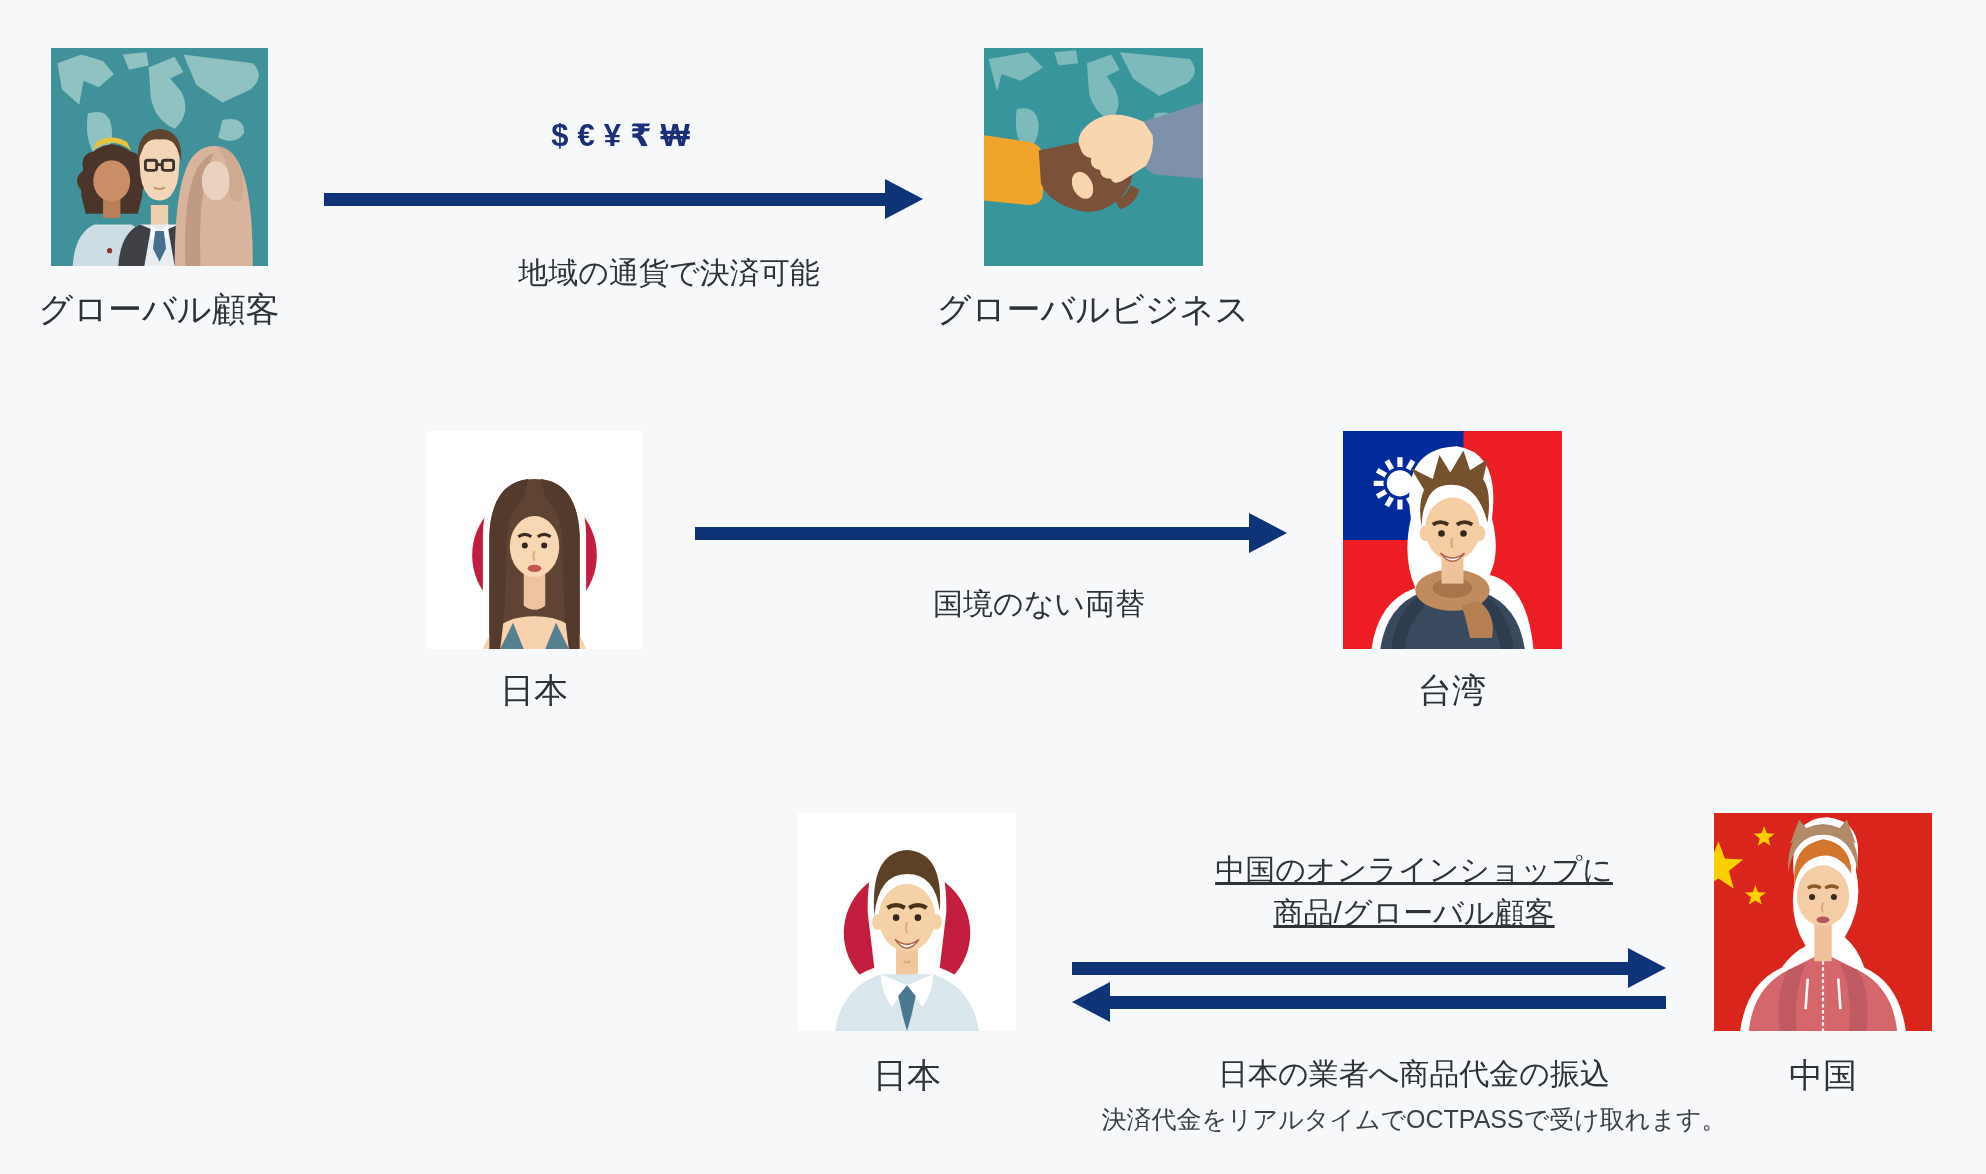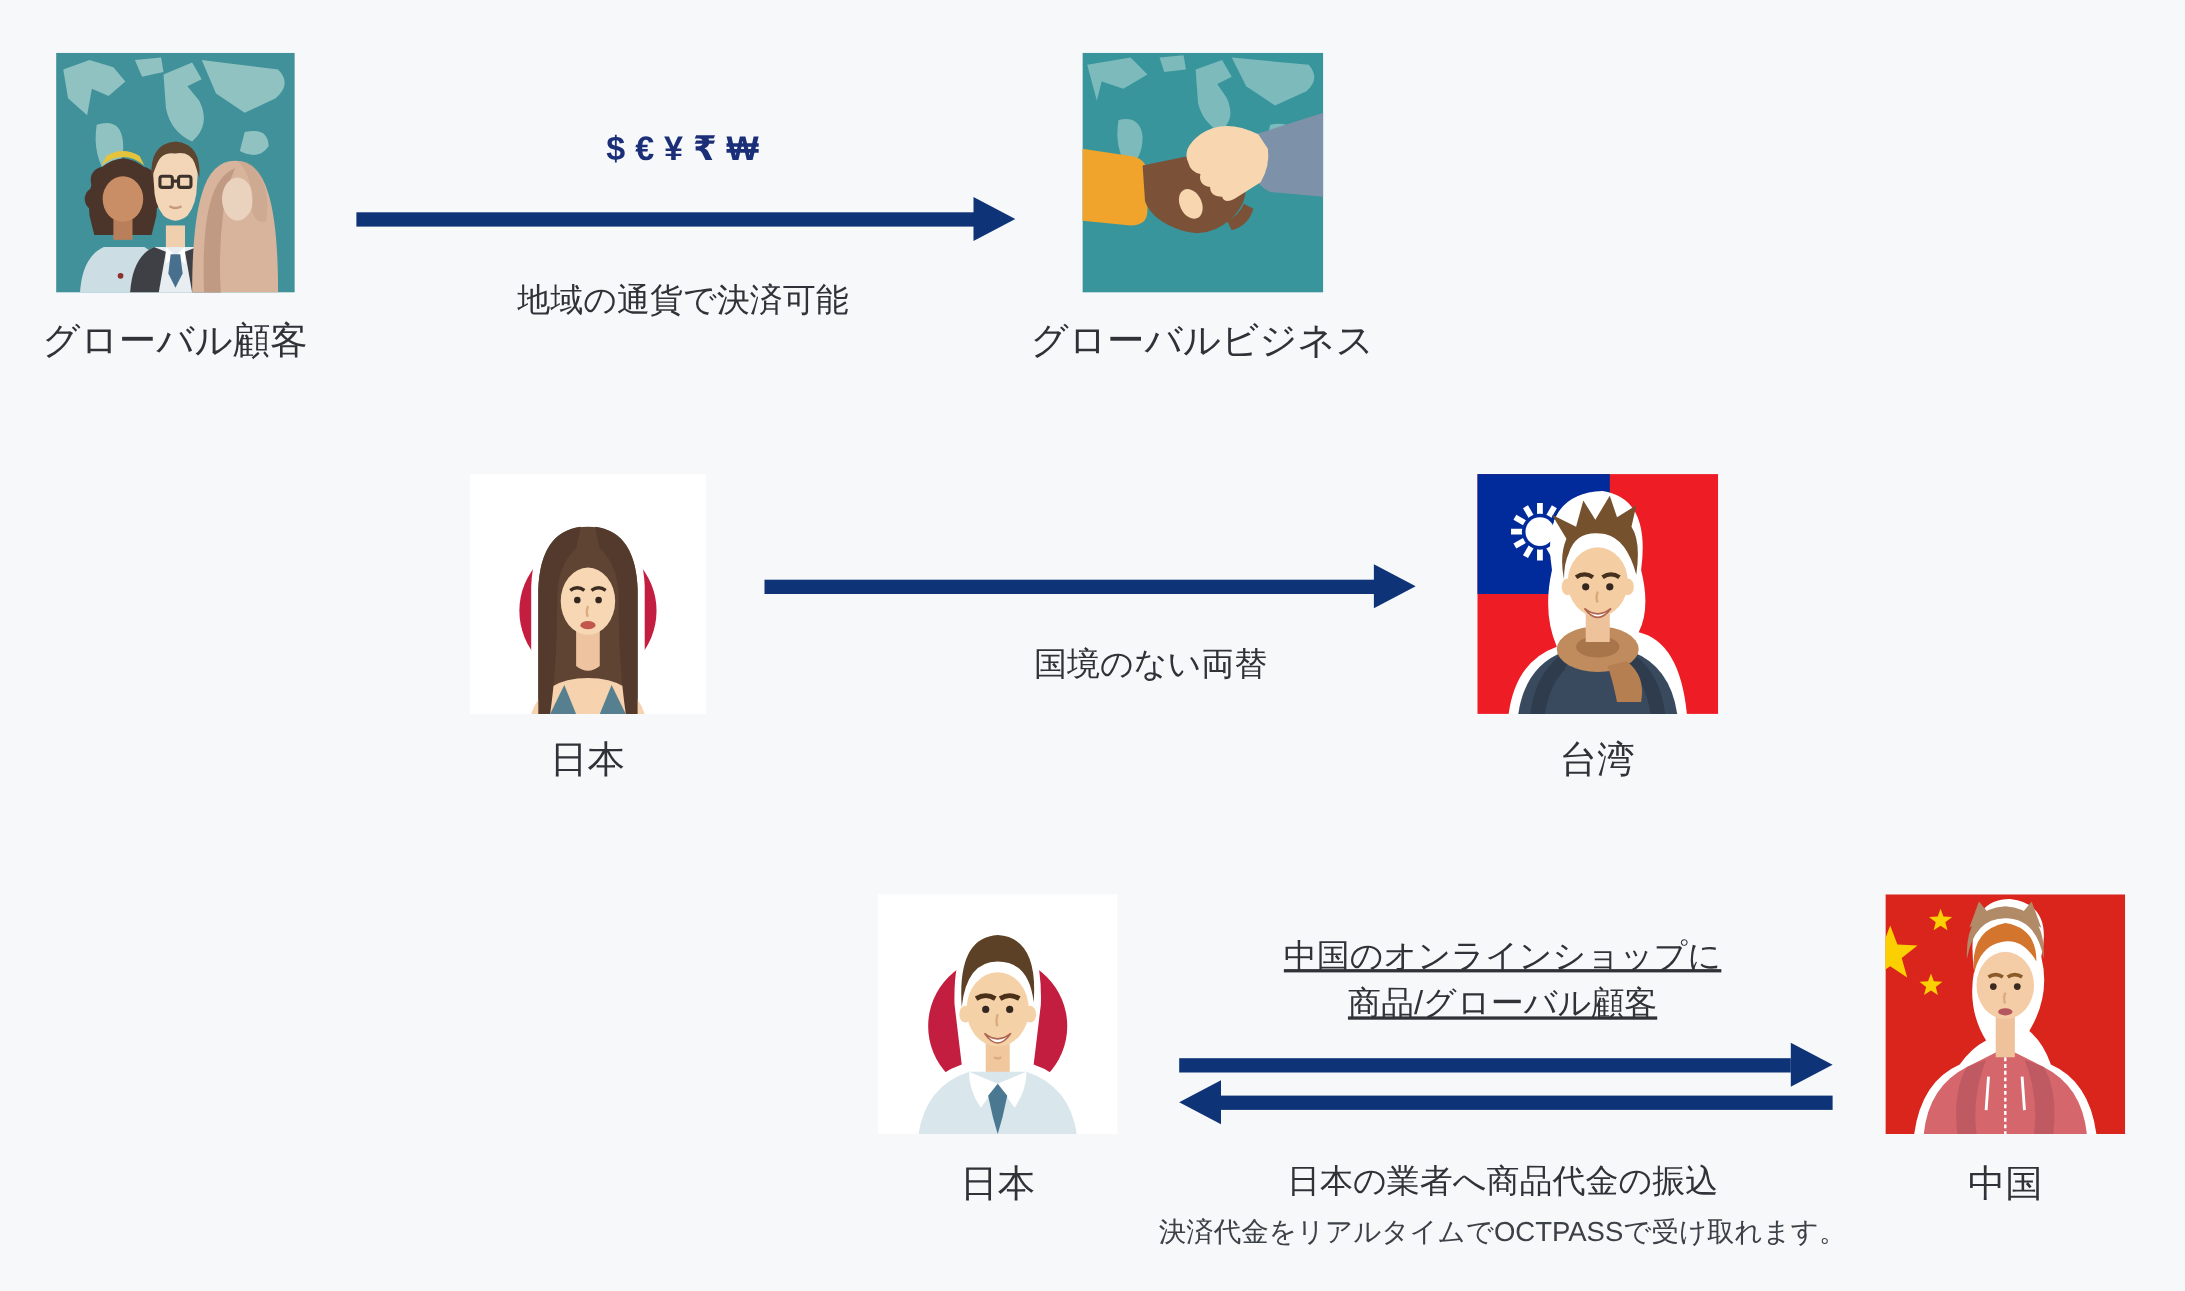--- a/index.html
+++ b/index.html
@@ -6,21 +6,21 @@
     --bg:#f7f8fa; --accent:#0e3377; --currency:#1b2e78; --text:#2f3338; --note:#3c4147;
   }
   *{margin:0;padding:0;box-sizing:border-box;}
   body{background:var(--bg);font-family:"Liberation Sans","DejaVu Sans",sans-serif;}
   .canvas{position:relative;width:1986px;height:1174px;background:var(--bg);overflow:hidden;}
   .tile{position:absolute;}
   .tile svg{display:block;width:100%;height:100%;}
   .label{position:absolute;transform:translateX(-50%);white-space:nowrap;
          font-size:34px;color:var(--text);text-align:center;}
   .caption{position:absolute;transform:translateX(-50%);white-space:nowrap;
-         font-size:30px;color:var(--text);text-align:center;}
+         font-size:30px;color:var(--text);text-align:center;margin-left:48px;}
   .caption-sm{font-size:25px;color:var(--note);}
   .caption-2l{line-height:43px;text-decoration:underline;}
   .currency{position:absolute;transform:translateX(-50%);white-space:nowrap;
          font-size:31px;font-weight:700;letter-spacing:9px;color:var(--currency);}
   .shaft{position:absolute;height:13px;background:var(--accent);}
   .head-r{position:absolute;width:0;height:0;
           border-left:38px solid var(--accent);
           border-top:20px solid transparent;border-bottom:20px solid transparent;}
   .head-l{position:absolute;width:0;height:0;
           border-right:38px solid var(--accent);
@@ -132,21 +132,21 @@
       <circle cx="54.5" cy="52.5" r="1.4" fill="#33271f"></circle>
       <path d="M50,55 Q49,58 50,59.5" stroke="#dcab80" stroke-width="1" fill="none"></path>
       <ellipse cx="50" cy="63" rx="3.2" ry="1.7" fill="#c2574d"></ellipse>
     </svg>
   </div>
   <div class="label" style="left:534px;top:668px;">日本</div>
 
   <div class="shaft" style="left:695px;top:527px;width:555px;"></div>
   <div class="head-r" style="left:1249px;top:513px;"></div>
 
-  <div class="caption" style="left:1046px;top:584px;">国境のない両替</div>
+  <div class="caption" style="left:991px;top:584px;">国境のない両替</div>
 
   <div class="tile" style="left:1343px;top:431px;width:219px;height:218px;">
     <svg viewBox="0 0 100 100" preserveAspectRatio="none">
       <rect width="100" height="100" fill="#ee1c25"></rect>
       <rect width="55" height="50" fill="#012a9b"></rect>
       <g stroke="#ffffff" stroke-width="2.4">
         <line x1="26" y1="12" x2="26" y2="36"></line>
         <line x1="32" y1="13.6" x2="20" y2="34.4"></line>
         <line x1="36.4" y1="18" x2="15.6" y2="30"></line>
         <line x1="38" y1="24" x2="14" y2="24"></line>

